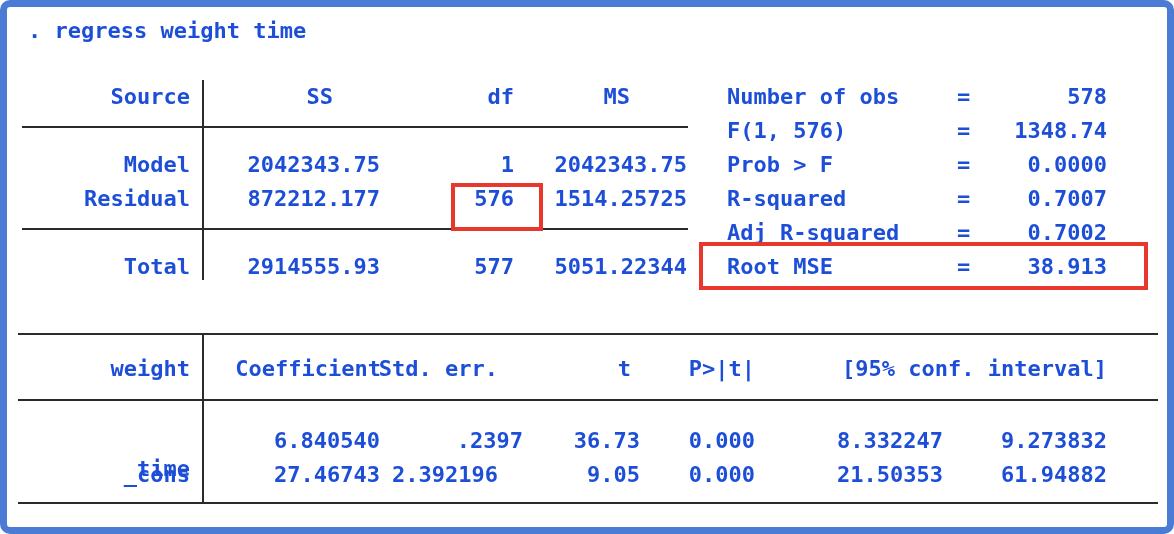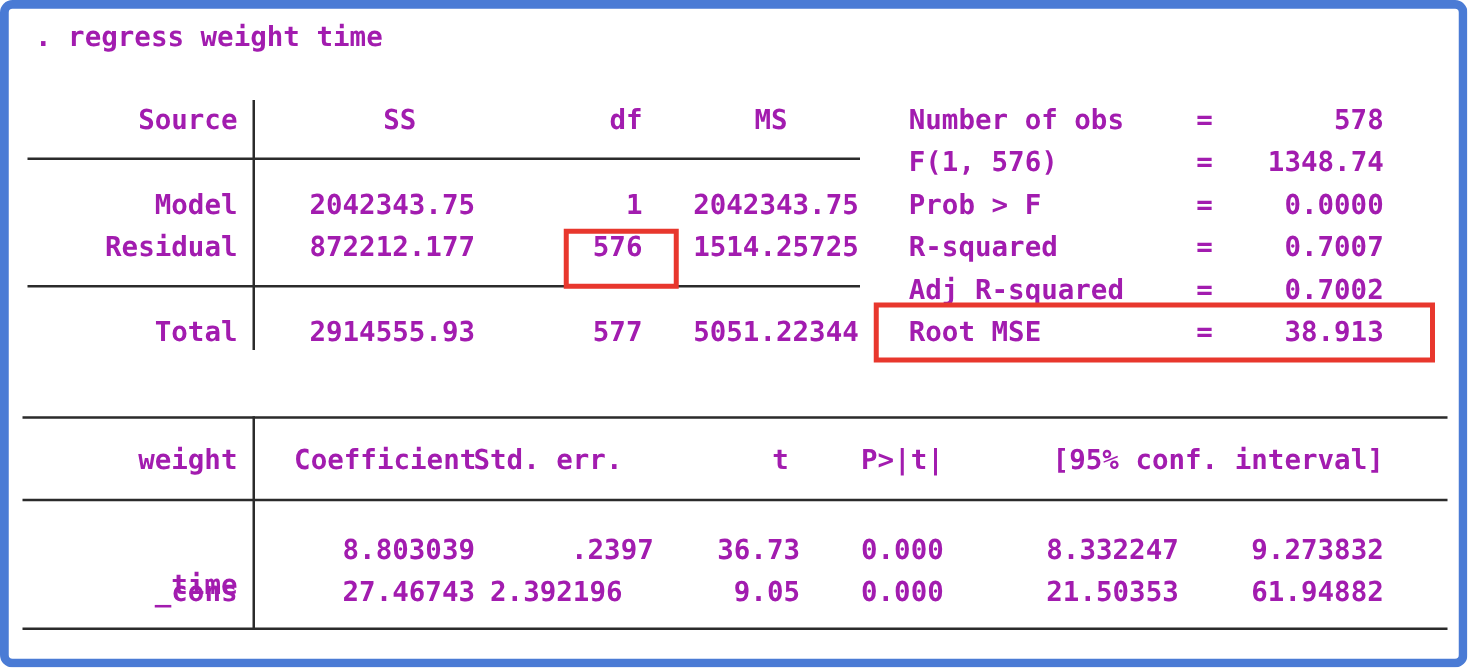--- a/index.html
+++ b/index.html
@@ -17,21 +17,21 @@
     inset: 0;
     border: 7px solid #4a7bd5;
     border-radius: 10px;
     pointer-events: none;
     box-sizing: border-box;
   }
   .cell {
     position: absolute;
     white-space: pre;
     font: bold 22px "DejaVu Sans Mono", "Liberation Mono", monospace;
-    color: #a21caf;
+    color: #1d4ed8;
     line-height: 26px;
   }
   .hline { position: absolute; height: 2px; background: #2b2b2b; }
   .vline { position: absolute; width: 2px;  background: #2b2b2b; }
   .redbox {
     position: absolute;
     border: 4px solid #e8372d;
     background: transparent;
     box-sizing: border-box;
   }
@@ -97,21 +97,21 @@
   <div class="vline" style="left:202px; top:333px; height:171px;"></div>
 
   <div class="cell" style="right:984px; top:356px;">weight</div>
   <div class="cell" style="right:676px; top:356px;">Std. err.</div>
   <div class="cell" style="right:793px; top:356px;">Coefficient</div>
   <div class="cell" style="right:543px; top:356px;">t</div>
   <div class="cell" style="right:419px; top:356px;">P&gt;|t|</div>
   <div class="cell" style="right:67px; top:356px;">[95% conf. interval]</div>
 
   <div class="cell" style="right:984px; top:428px;margin-top:28px;">time</div>
-  <div class="cell" style="right:794px; top:428px;">8.803039</div>
+  <div class="cell" style="right:794px; top:428px;">6.840540</div>
   <div class="cell" style="right:651px; top:428px;margin-left:45px;">.2397</div>
   <div class="cell" style="right:534px; top:428px;">36.73</div>
   <div class="cell" style="right:419px; top:428px;">0.000</div>
   <div class="cell" style="right:231px; top:428px;">8.332247</div>
   <div class="cell" style="right:67px; top:428px;">9.273832</div>
 
   <div class="cell" style="right:984px; top:462px;text-align:right;">_cons</div>
   <div class="cell" style="right:794px; top:462px;">27.46743</div>
   <div class="cell" style="right:676px; top:462px;">2.392196</div>
   <div class="cell" style="right:534px; top:462px;">9.05</div>

